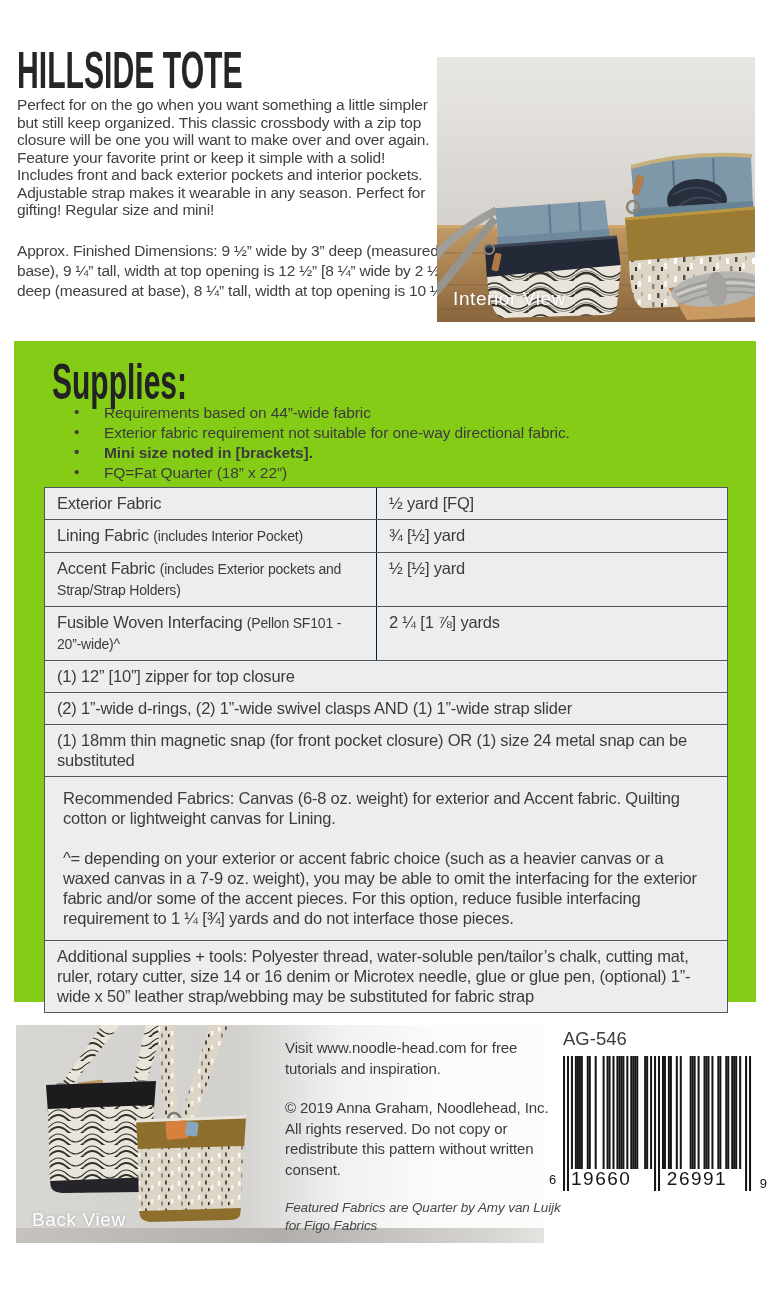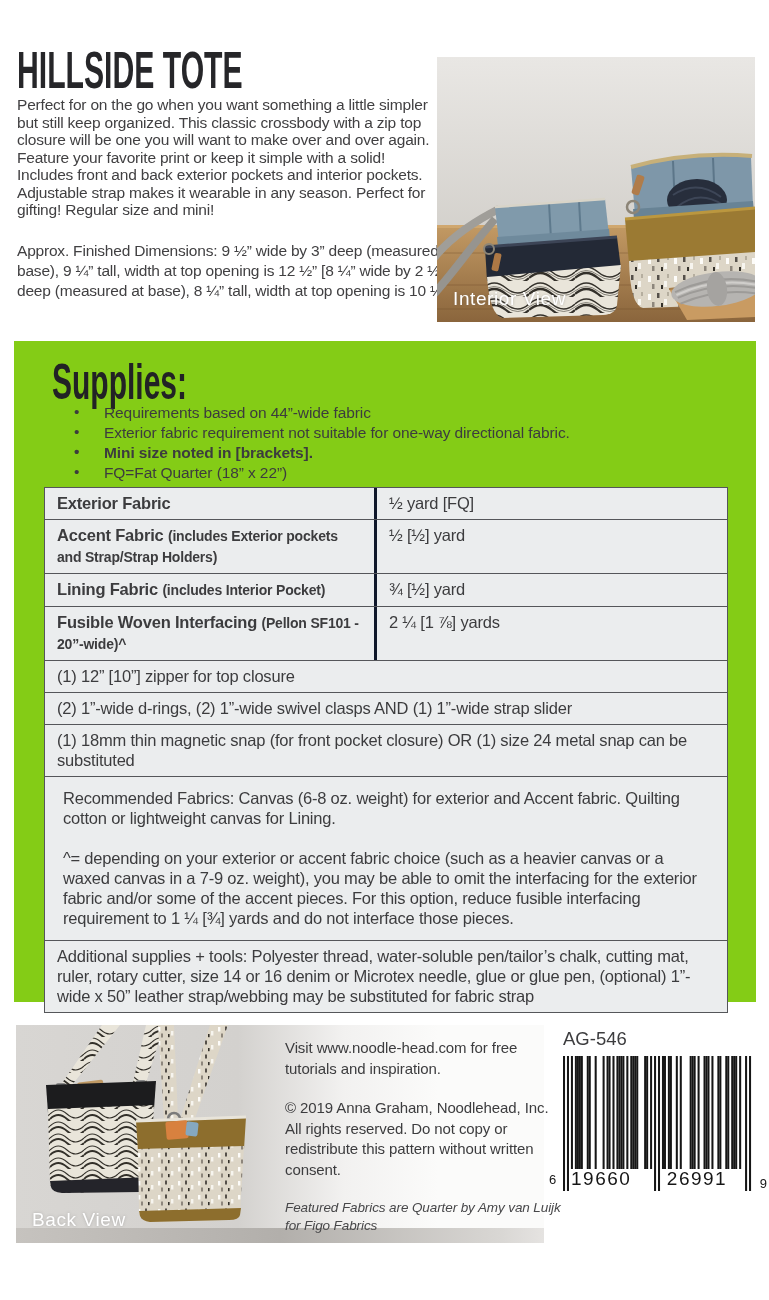--- a/index.html
+++ b/index.html
@@ -57,21 +57,21 @@
   .stable{
     position:absolute;left:30px;top:146px;width:682px;
     border:1px solid #55565a;background:#ebedee;
   }
   .trow{display:flex;border-top:1px solid #55565a;}
   .trow:first-child{border-top:none;}
   .cell{
     padding:5px 12px 6px 12px;font-size:16.5px;line-height:20px;
     letter-spacing:-.2px;color:#3c3c3e;box-sizing:border-box;
   }
-  .cell.item{width:332px;border-right:3px solid #0f172a;font-weight:bold;}
+  .cell.item{width:332px;border-right:1px solid #0f172a;}
   .cell.amount{flex:1;}
   .trow.full .cell{width:100%;border-right:none;}
   .cell .note{font-size:14px;}
   .cell p{margin:6px;}
   .cell p + p{margin-top:20px;}
   
   .footer-text{
     position:absolute;left:285px;top:1038px;width:276px;
     font-size:15px;line-height:20.5px;letter-spacing:-.1px;color:#3c3c3e;
   }
@@ -185,26 +185,26 @@
       <li class="bold"><span class="dot">•</span><span>Mini size noted in [brackets].</span></li>
       <li><span class="dot">•</span><span>FQ=Fat Quarter (18” x 22”)</span></li>
     </ul>
 
     <div class="stable">
       <div class="trow">
         <div class="cell item"><span>Exterior Fabric</span></div>
         <div class="cell amount">½ yard [FQ]</div>
       </div>
       <div class="trow">
+        <div class="cell item"><span>Lining Fabric</span> <span class="note">(includes Interior Pocket)</span></div>
+        <div class="cell amount">¾ [½] yard</div>
+      </div>
+      <div class="trow">
         <div class="cell item"><span>Accent Fabric</span> <span class="note">(includes Exterior pockets and Strap/Strap Holders)</span></div>
         <div class="cell amount">½ [½] yard</div>
-      </div>
-      <div class="trow">
-        <div class="cell item"><span>Lining Fabric</span> <span class="note">(includes Interior Pocket)</span></div>
-        <div class="cell amount">¾ [½] yard</div>
       </div>
       <div class="trow">
         <div class="cell item"><span>Fusible Woven Interfacing</span> <span class="note">(Pellon SF101 - 20”-wide)^</span></div>
         <div class="cell amount">2 ¼ [1 ⅞] yards</div>
       </div>
       <div class="trow full">
         <div class="cell">(1) 12” [10”] zipper for top closure</div>
       </div>
       <div class="trow full">
         <div class="cell">(2) 1”-wide d-rings, (2) 1”-wide swivel clasps AND (1) 1”-wide strap slider</div>

